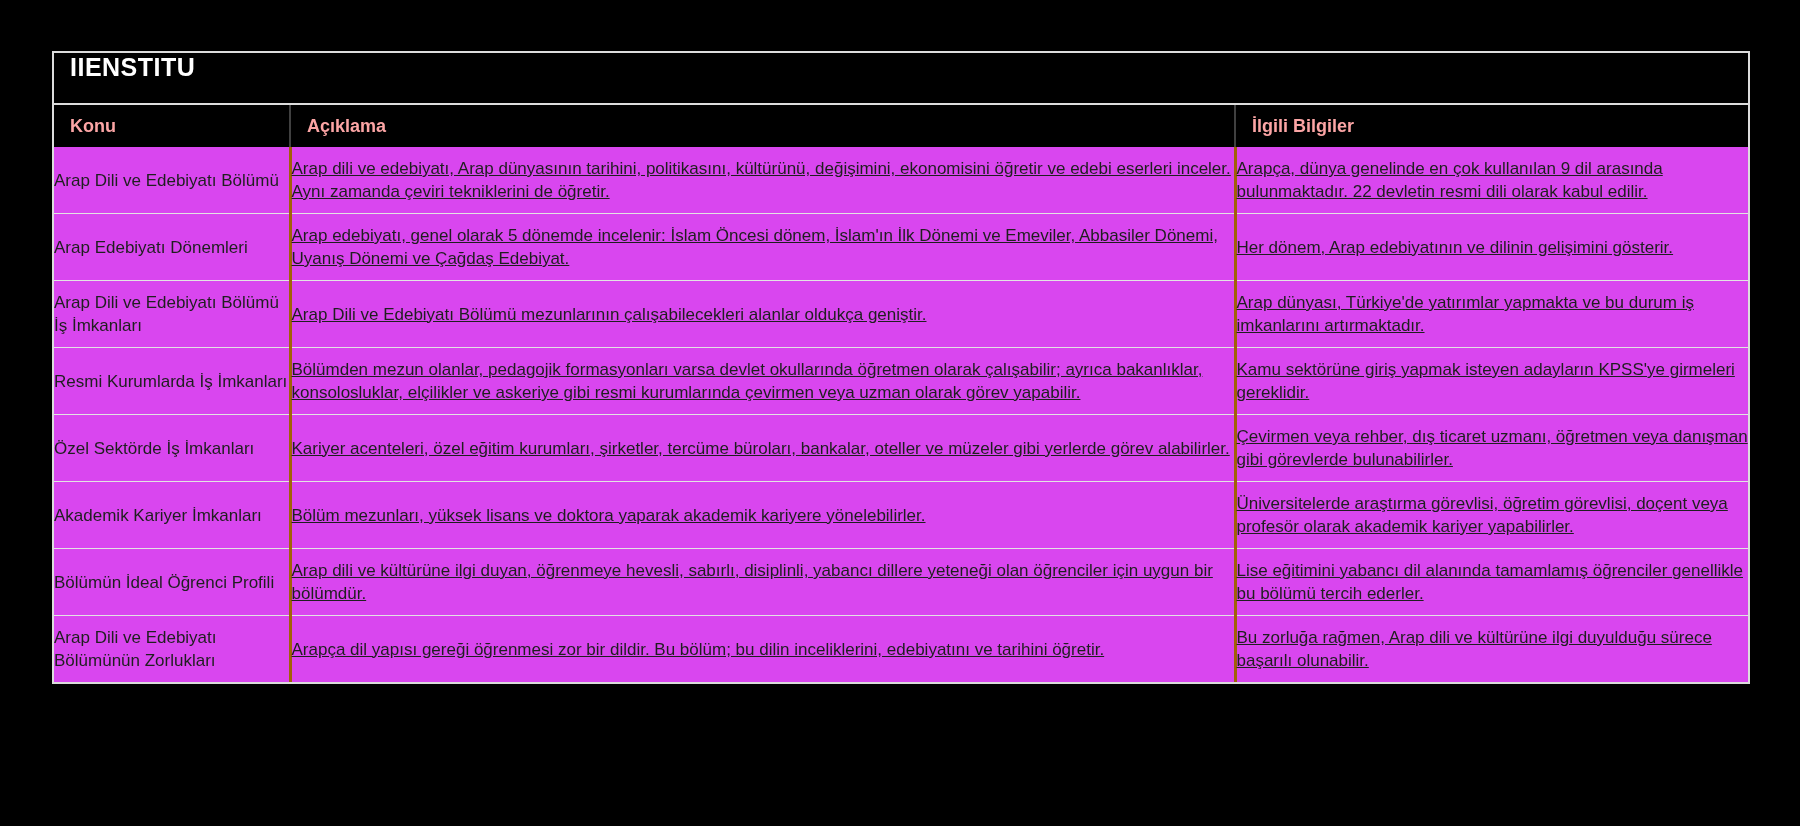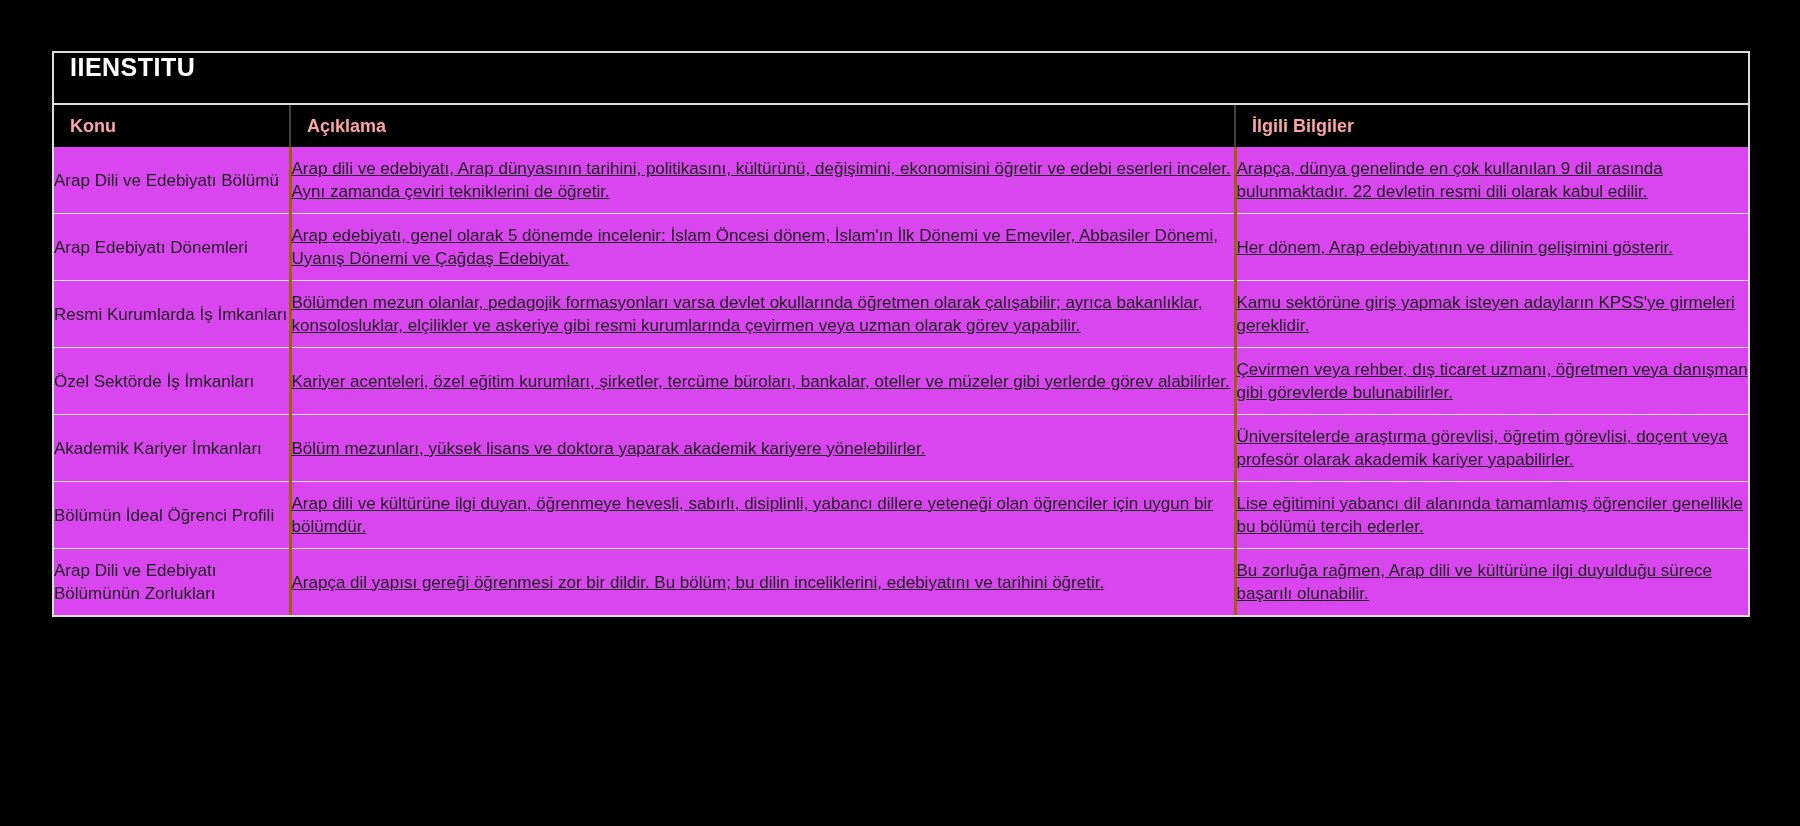--- a/index.html
+++ b/index.html
@@ -93,20 +93,25 @@
     <td>Arapça, dünya genelinde en çok kullanılan 9 dil arasında bulunmaktadır. 22 devletin resmi dili olarak kabul edilir.</td>
   </tr>
 
 
   <tr>
     <td>Arap Edebiyatı Dönemleri</td>
     <td>Arap edebiyatı, genel olarak 5 dönemde incelenir: İslam Öncesi dönem, İslam'ın İlk Dönemi ve Emeviler, Abbasiler Dönemi, Uyanış Dönemi ve Çağdaş Edebiyat.</td>
     <td>Her dönem, Arap edebiyatının ve dilinin gelişimini gösterir.</td>
   </tr>
 
+  <tr>
+    <td>Arap Dili ve Edebiyatı Bölümü İş İmkanları</td>
+    <td>Arap Dili ve Edebiyatı Bölümü mezunlarının çalışabilecekleri alanlar oldukça geniştir.</td>
+    <td>Arap dünyası, Türkiye'de yatırımlar yapmakta ve bu durum iş imkanlarını artırmaktadır.</td>
+  </tr>
 
   <tr>
     <td>Resmi Kurumlarda İş İmkanları</td>
     <td>Bölümden mezun olanlar, pedagojik formasyonları varsa devlet okullarında öğretmen olarak çalışabilir; ayrıca bakanlıklar, konsolosluklar, elçilikler ve askeriye gibi resmi kurumlarında çevirmen veya uzman olarak görev yapabilir.</td>
     <td>Kamu sektörüne giriş yapmak isteyen adayların KPSS'ye girmeleri gereklidir.</td>
   </tr>
 
   <tr>
     <td>Özel Sektörde İş İmkanları</td>
     <td>Kariyer acenteleri, özel eğitim kurumları, şirketler, tercüme büroları, bankalar, oteller ve müzeler gibi yerlerde görev alabilirler.</td>

